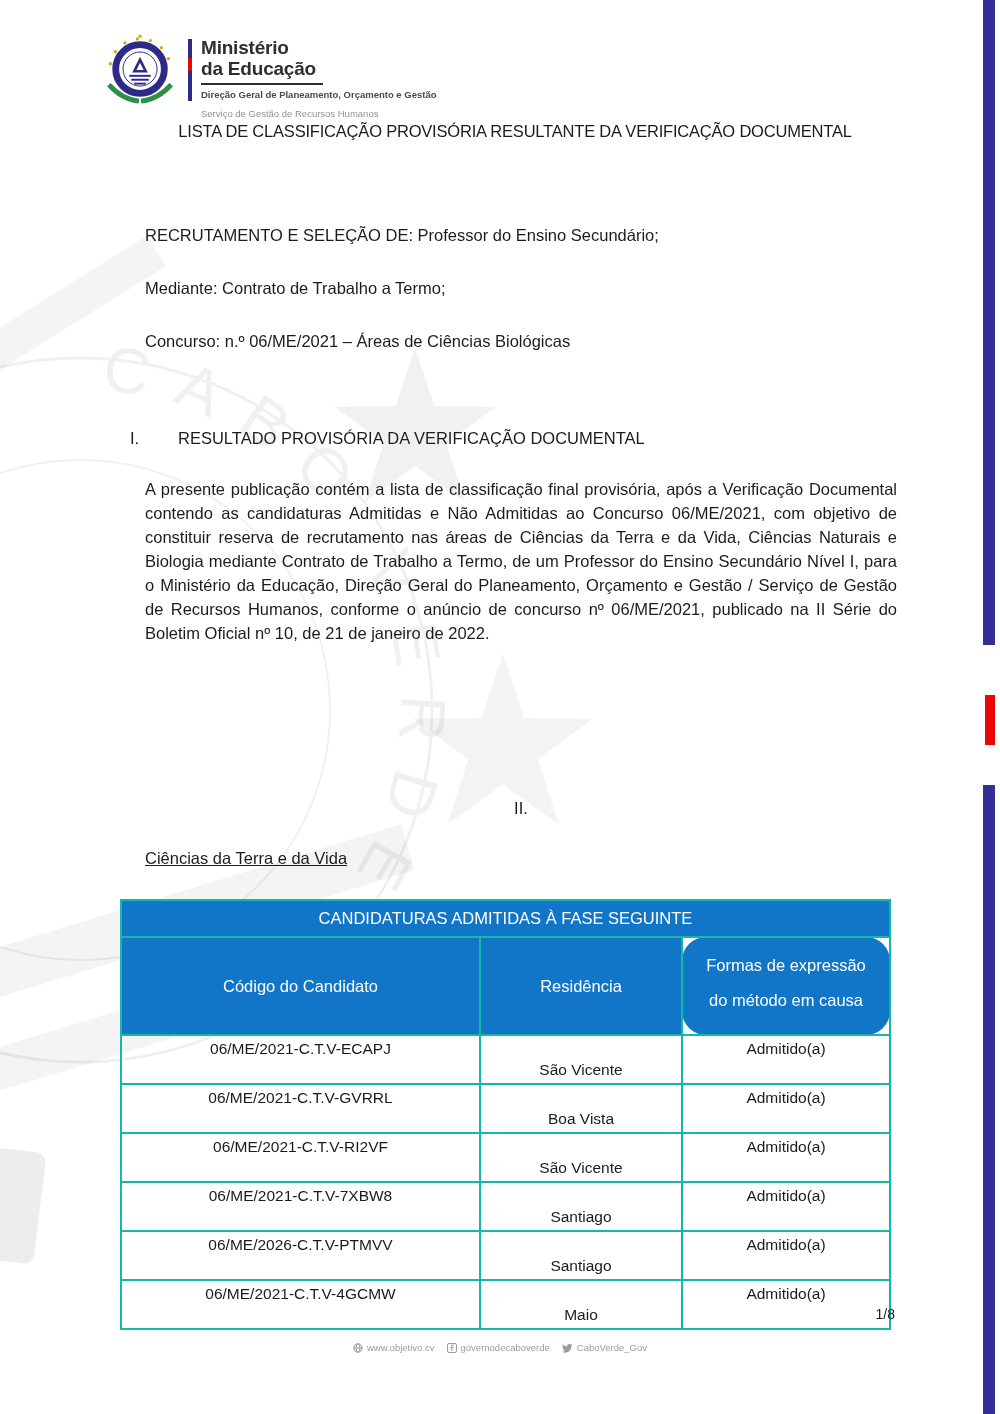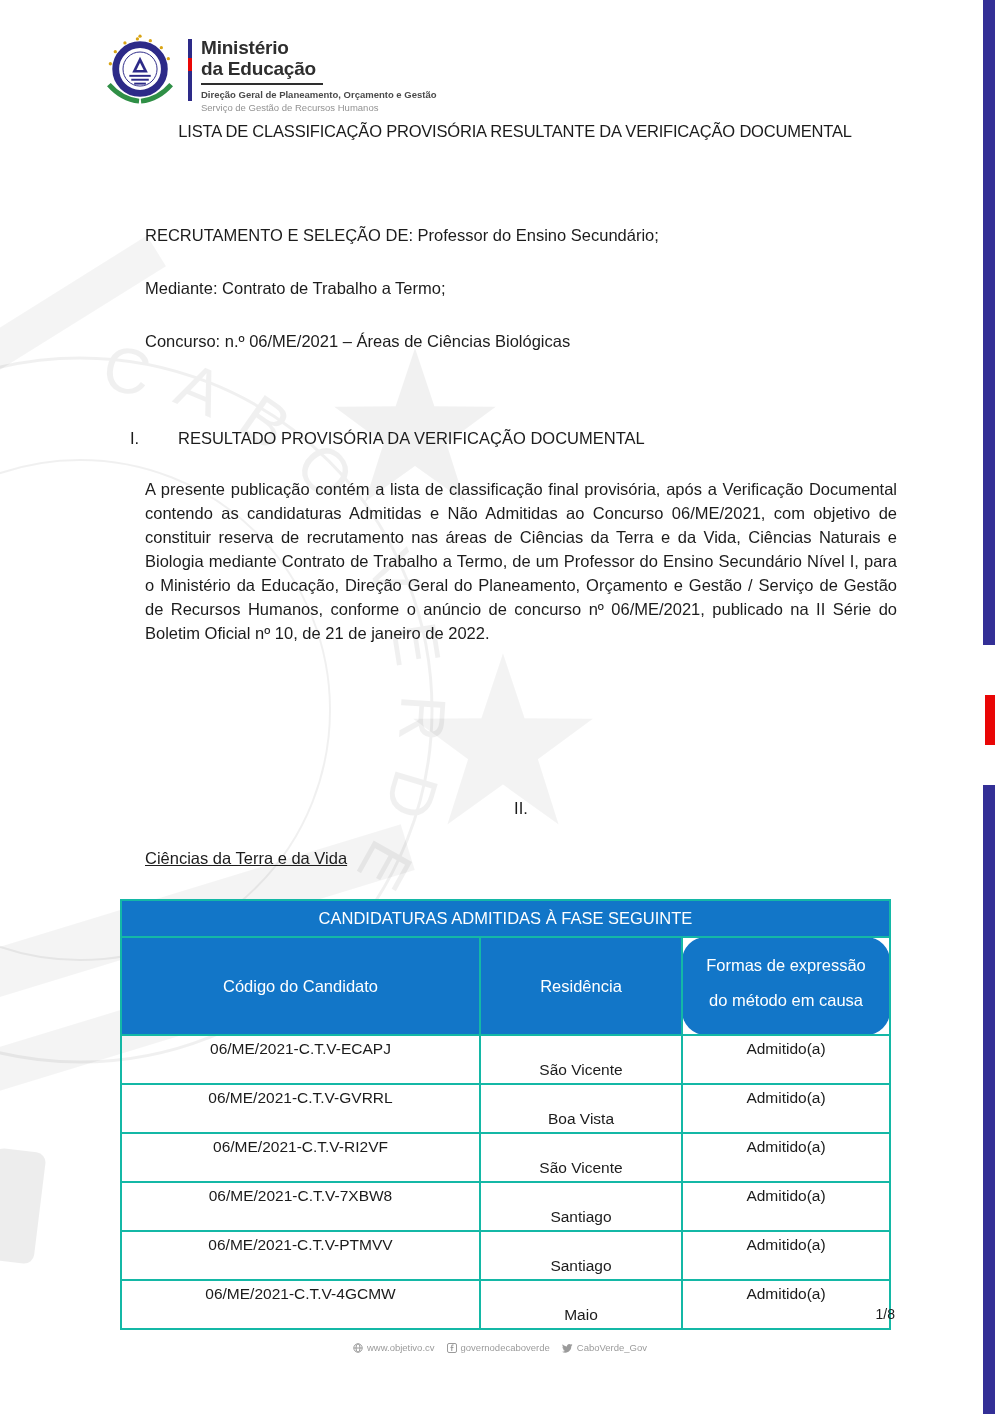--- a/index.html
+++ b/index.html
@@ -28,21 +28,21 @@
   .logo { position:absolute; left:97px; top:34px; display:flex; align-items:flex-start; }
   .emblem { width:88px; height:72px; }
   .logo-divider { width:4px; height:62px; margin:5px 9px 0 3px; display:flex; flex-direction:column; }
   .logo-divider .b1 { flex:0 0 19px; background:#2d2a88; }
   .logo-divider .rd { flex:0 0 13px; background:#e90606; }
   .logo-divider .b2 { flex:1;        background:#2d2a88; }
   .logo-text { padding-top:3px; }
   .min1, .min2 { font-size:19px; font-weight:700; color:#2e2e2e; line-height:21px; letter-spacing:-0.2px; }
   .logo-rule { width:122px; height:2px; background:#2e2e2e; margin:4px 0 4px; }
   .dept { font-size:9.5px; font-weight:700; color:#4a4a4a; letter-spacing:0; }
-  .svc  { font-size:9.5px; color:#929292; margin-top:2px; }
+  .svc  { font-size:9.5px; color:#929292; margin-top:8px; }
 
   
   .doc-title { position:absolute; left:30px; top:122px; width:970px; text-align:center;
                font-size:16.5px; letter-spacing:-0.2px; color:#1b1b1b; }
   .intro { position:absolute; left:145px; top:226px; font-size:16.5px; }
   .intro p { margin:0 0 34px 0; }
   .sec1 { position:absolute; left:130px; top:429px; font-size:16.5px; display:flex; }
   .sec1 .num { width:48px; }
   .body-par { position:absolute; left:145px; top:477px; width:752px; font-size:16.5px;
               line-height:24px; text-align:justify; }
@@ -185,21 +185,21 @@
         <td class="cell-code">06/ME/2021-C.T.V-RI2VF</td>
         <td class="cell-res">São Vicente</td>
         <td class="cell-stat">Admitido(a)</td>
       </tr>
       <tr>
         <td class="cell-code">06/ME/2021-C.T.V-7XBW8</td>
         <td class="cell-res">Santiago</td>
         <td class="cell-stat">Admitido(a)</td>
       </tr>
       <tr>
-        <td class="cell-code">06/ME/2021-C.T.V-PTMVV</td>
+        <td class="cell-code">06/ME/2026-C.T.V-PTMVV</td>
         <td class="cell-res">Santiago</td>
         <td class="cell-stat">Admitido(a)</td>
       </tr>
       <tr>
         <td class="cell-code">06/ME/2021-C.T.V-4GCMW</td>
         <td class="cell-res">Maio</td>
         <td class="cell-stat">Admitido(a)</td>
       </tr>
     </tbody>
   </table>

